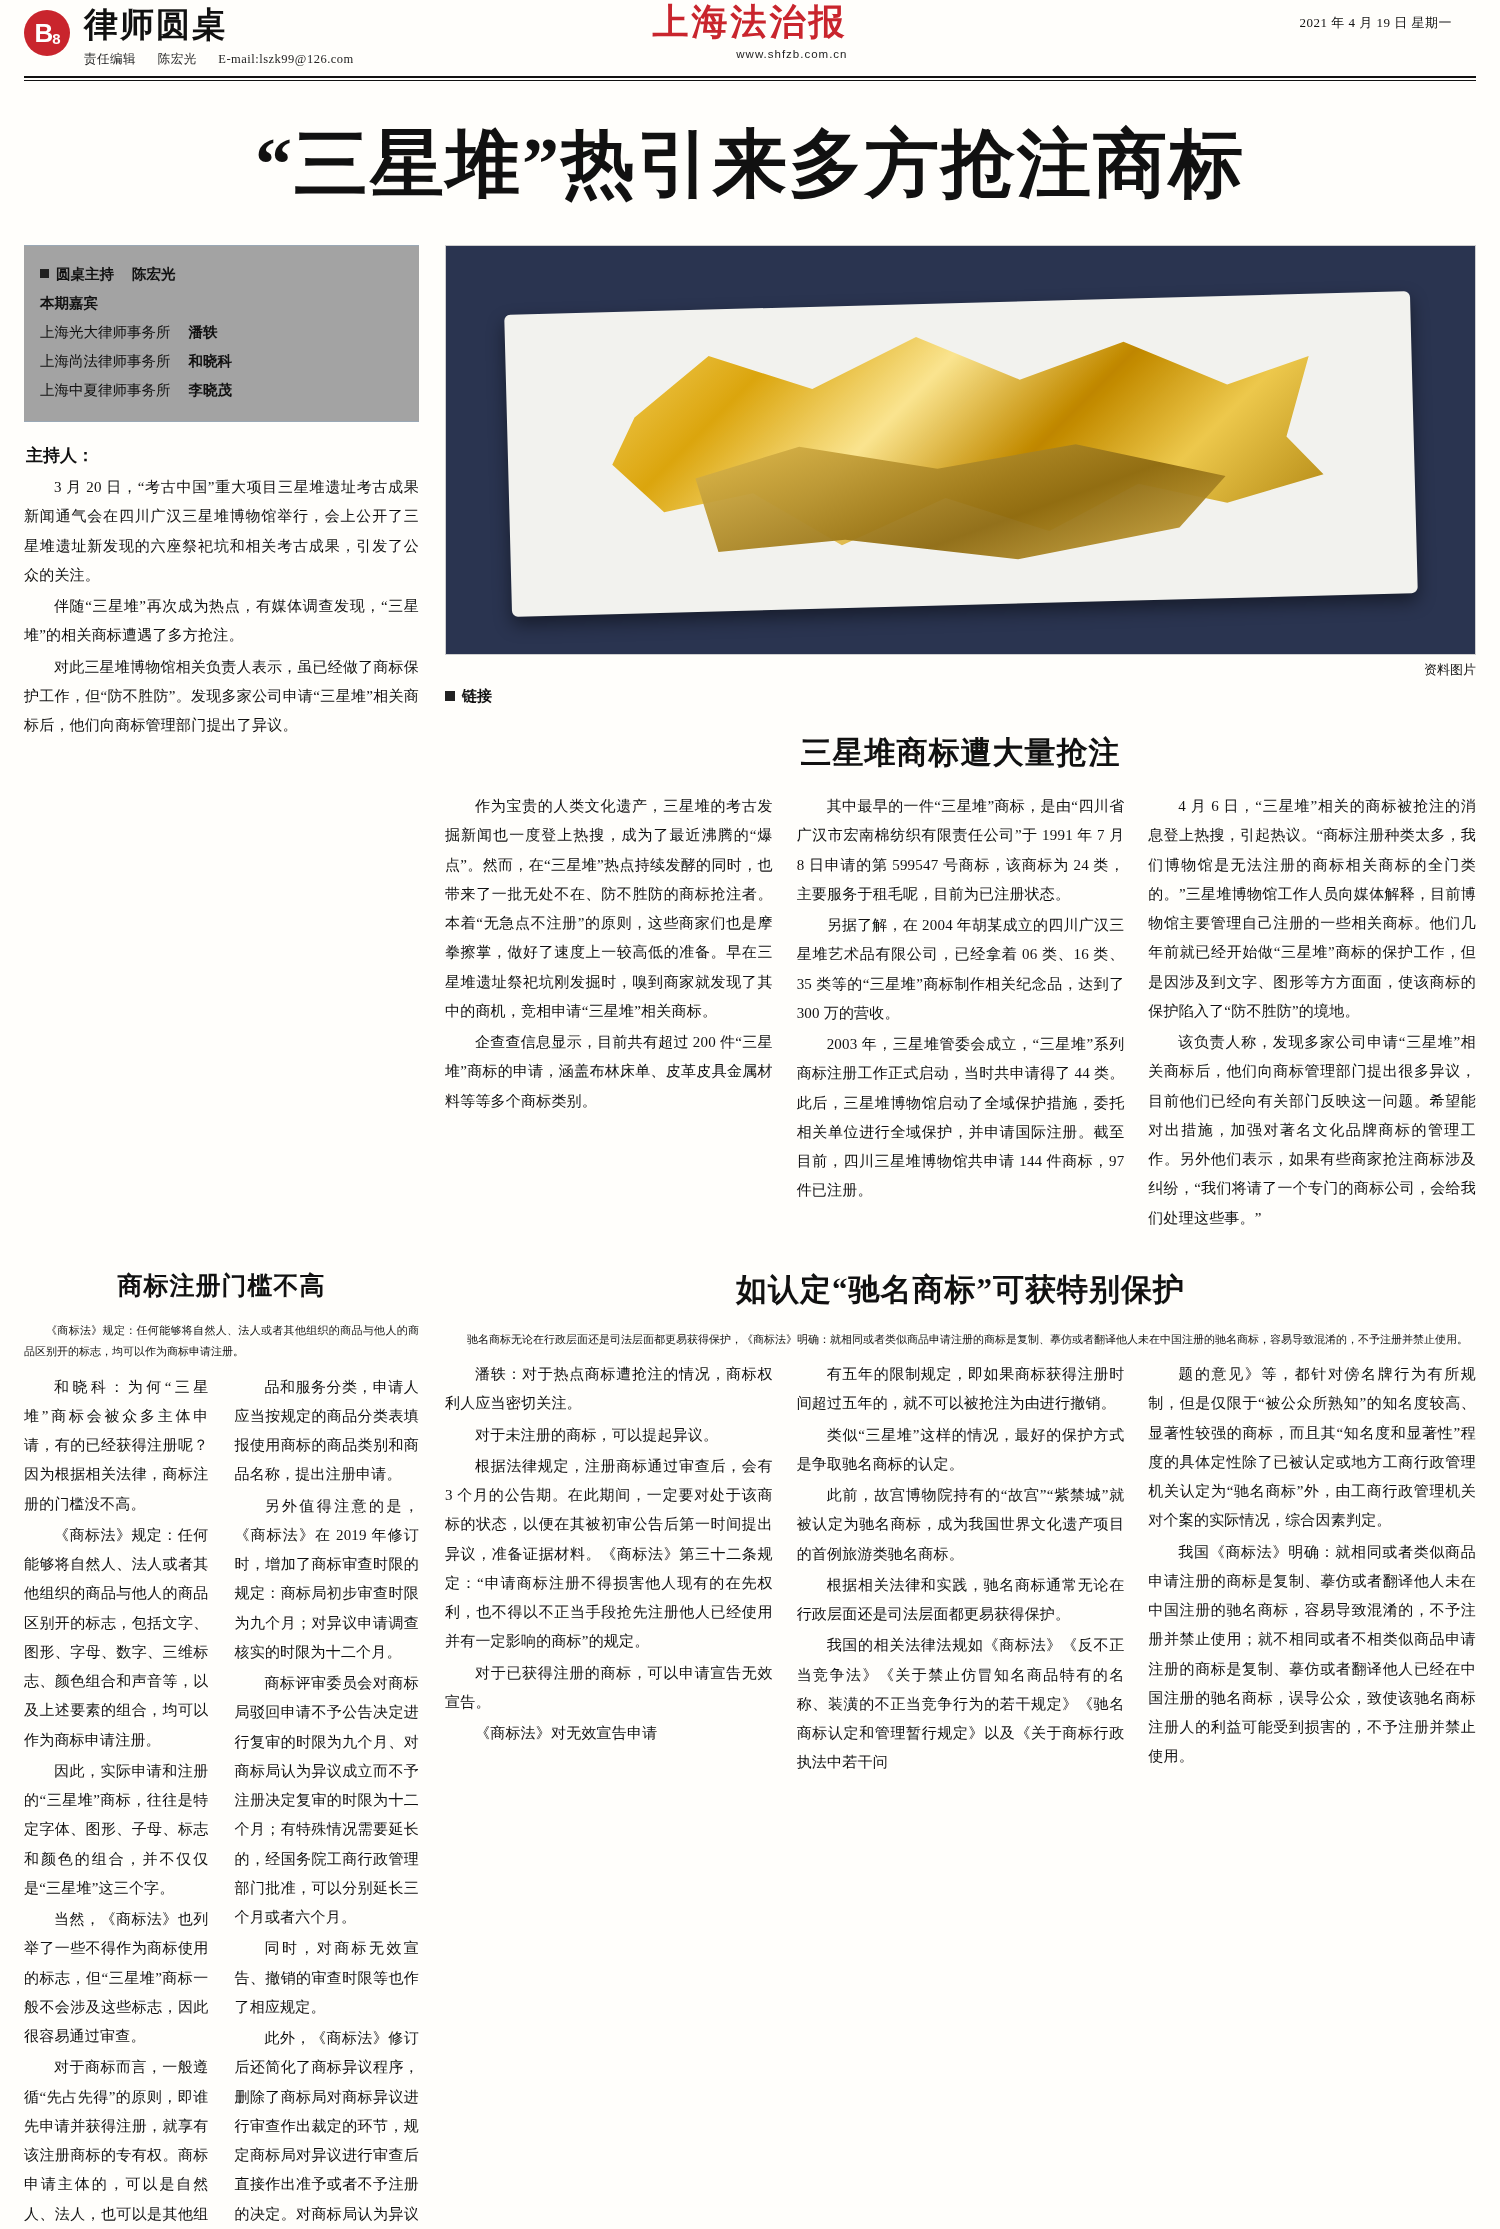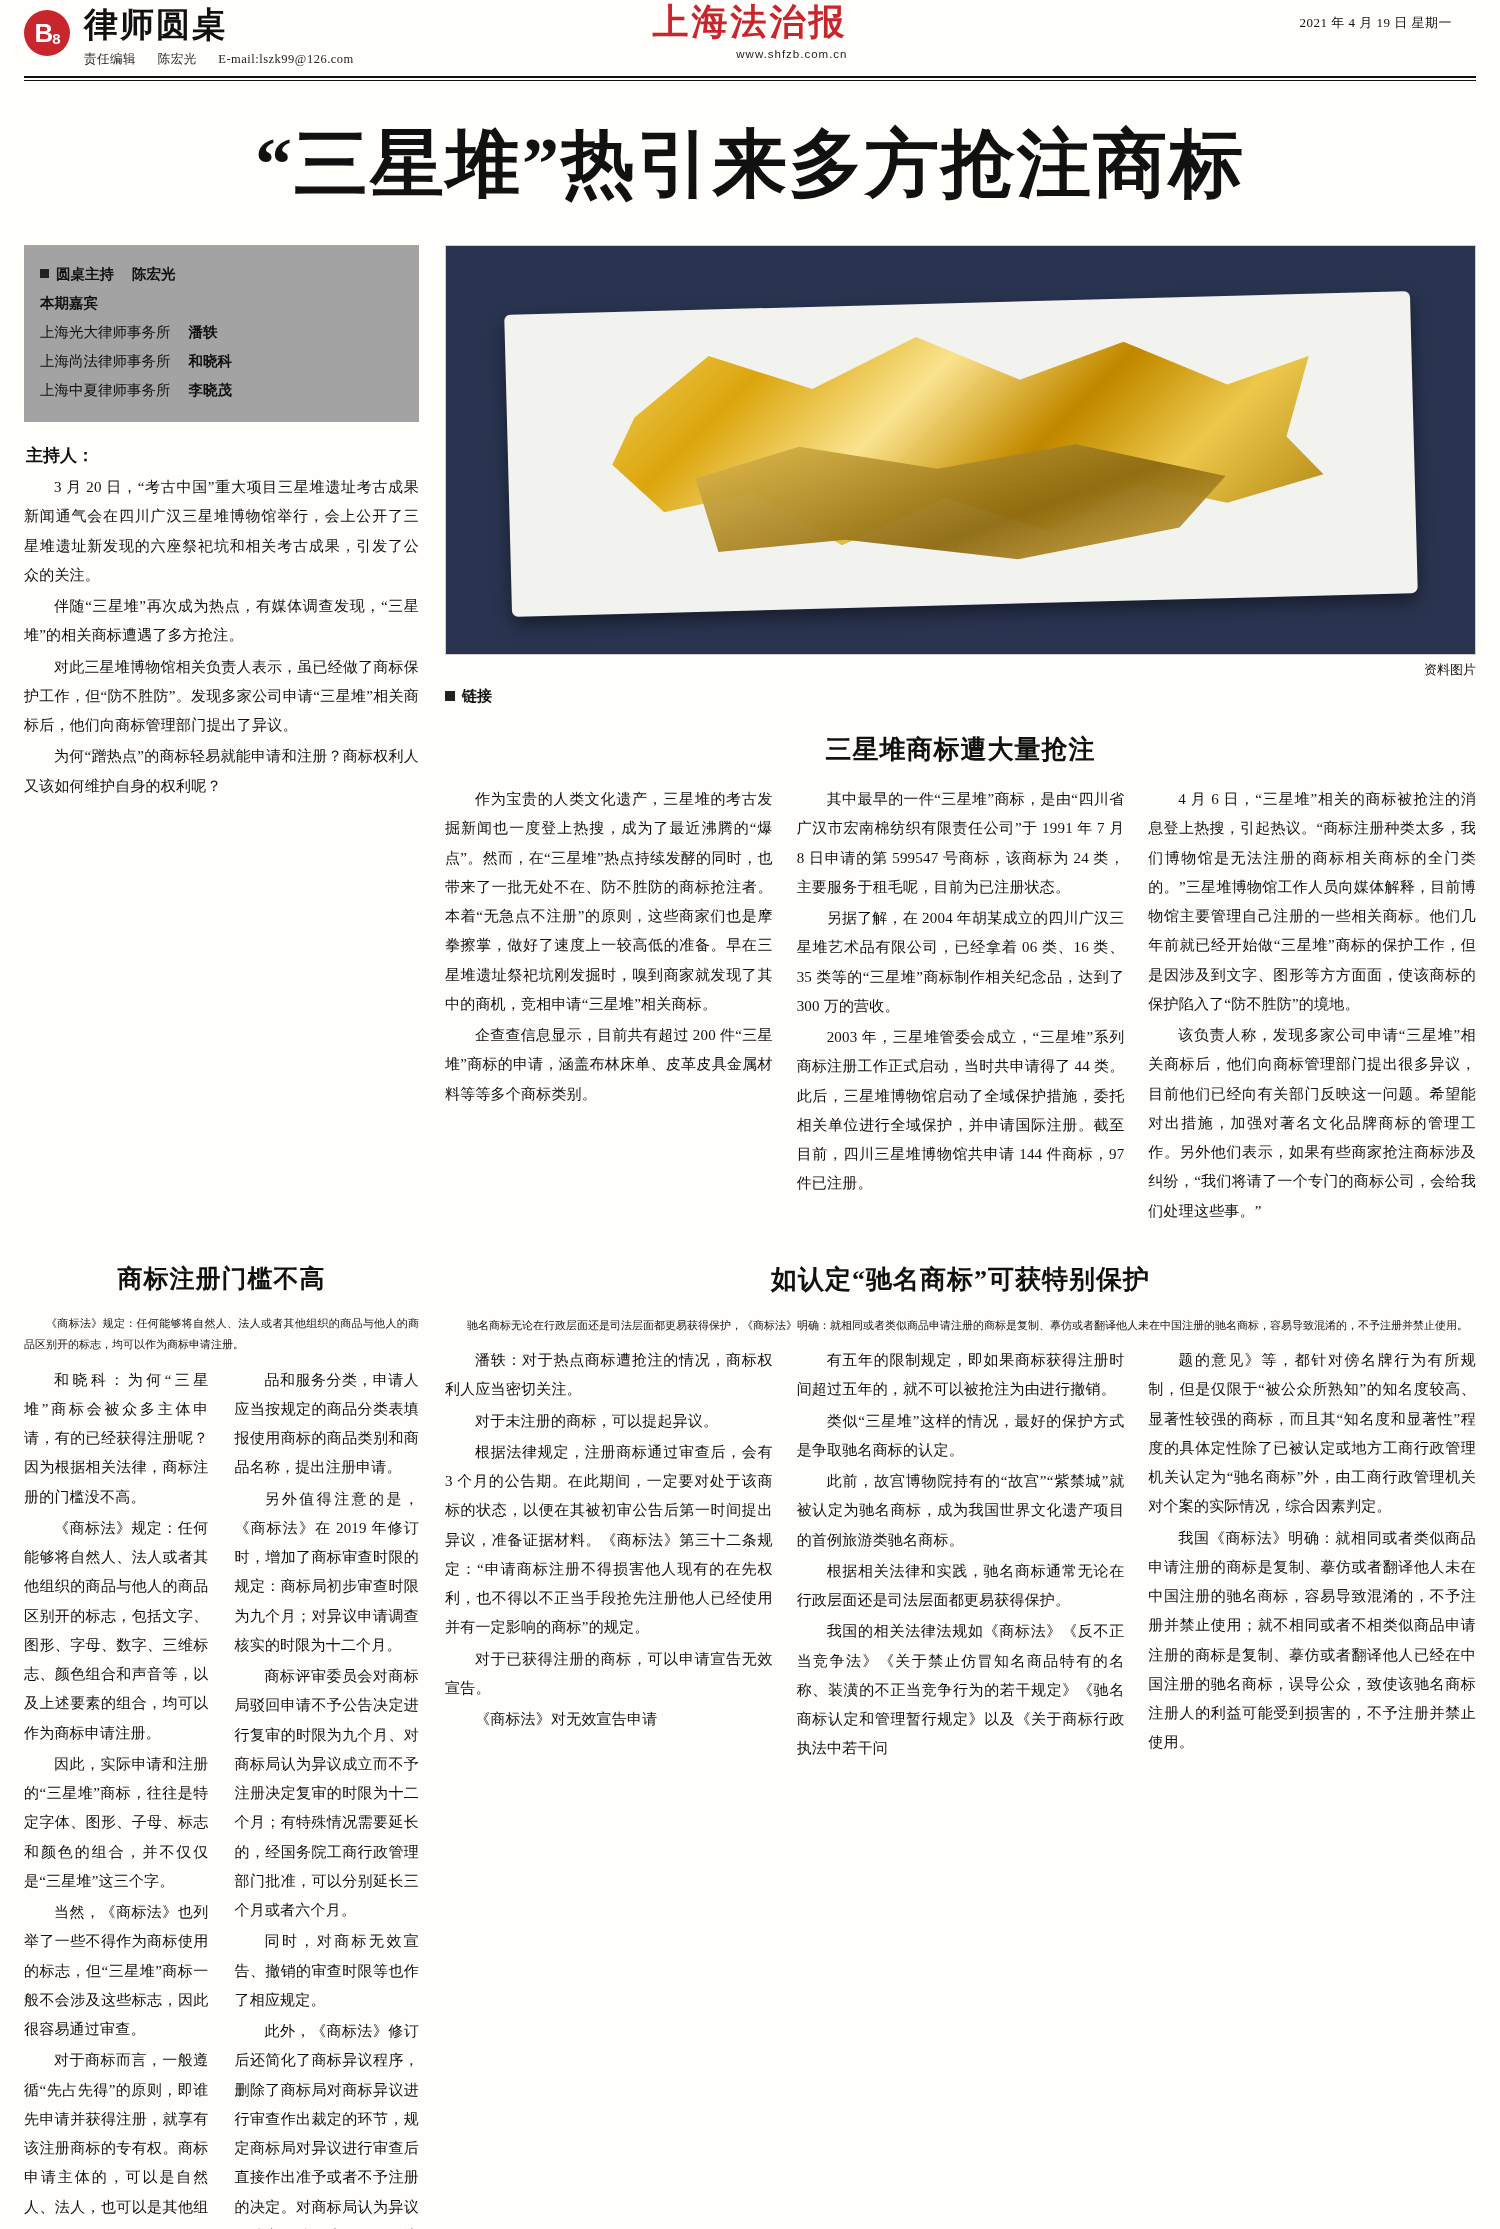--- a/index.html
+++ b/index.html
@@ -95,21 +95,21 @@
     clip-path:polygon(4% 30%,22% 4%,46% 22%,70% 2%,96% 28%,88% 70%,60% 96%,30% 80%,8% 90%);
     opacity:.95;
   }
   .photo-credit { text-align:right; font-size:13px; margin-top:6px; }
 
   .link-mark { margin-top:8px; font-size:15px; font-weight:bold; }
   .link-mark .sq { display:inline-block; width:10px; height:10px; background:#222; margin-right:7px; }
 
   
   .sec-title {
-    text-align:center; font-size:26px; font-weight:bold;
+    text-align:center; font-size:31px; font-weight:bold;
     letter-spacing:1px; margin:26px 0 18px 0;
   }
   .sec-title.small { font-size:25px; }
 
   .lead {
     font-size:11px; line-height:1.95; text-indent:2em; text-align:justify;
     font-family:"Liberation Serif",serif; margin:0 0 10px 0;
   }
 
   
@@ -166,21 +166,20 @@
         </div>
         <div>
           <span>上海中夏律师事务所</span><span class="gap"></span><b>李晓茂</b>
         </div>
       </div>
 
       <div class="moderator-title">主持人：</div>
       <p class="body">3 月 20 日，“考古中国”重大项目三星堆遗址考古成果新闻通气会在四川广汉三星堆博物馆举行，会上公开了三星堆遗址新发现的六座祭祀坑和相关考古成果，引发了公众的关注。</p>
       <p class="body">伴随“三星堆”再次成为热点，有媒体调查发现，“三星堆”的相关商标遭遇了多方抢注。</p>
       <p class="body">对此三星堆博物馆相关负责人表示，虽已经做了商标保护工作，但“防不胜防”。发现多家公司申请“三星堆”相关商标后，他们向商标管理部门提出了异议。</p>
-      <p class="body">为何“蹭热点”的商标轻易就能申请和注册？商标权利人又该如何维护自身的权利呢？</p>
     </div>
 
     <div class="col-right">
       <div class="photo-wrap">
         <div class="photo">
           <div class="pad"></div>
           <div class="mask"></div>
           <div class="mask2"></div>
         </div>
         <div class="photo-credit">资料图片</div>

